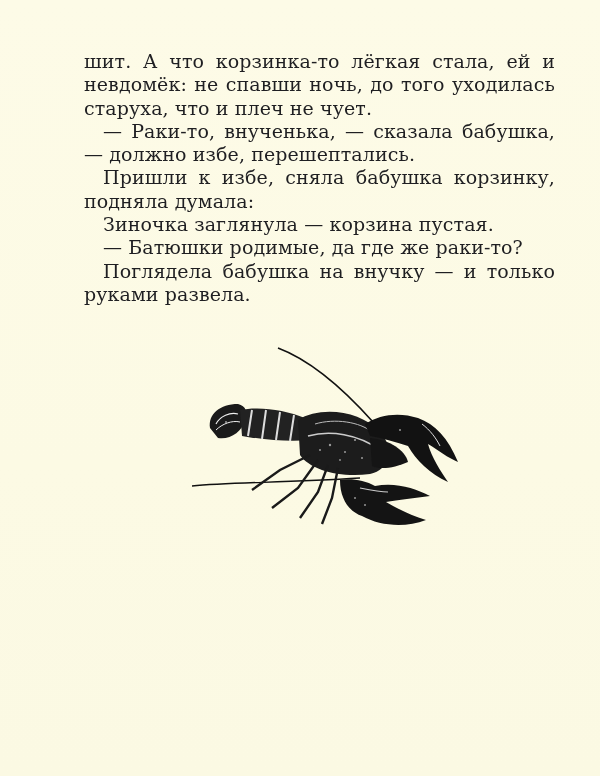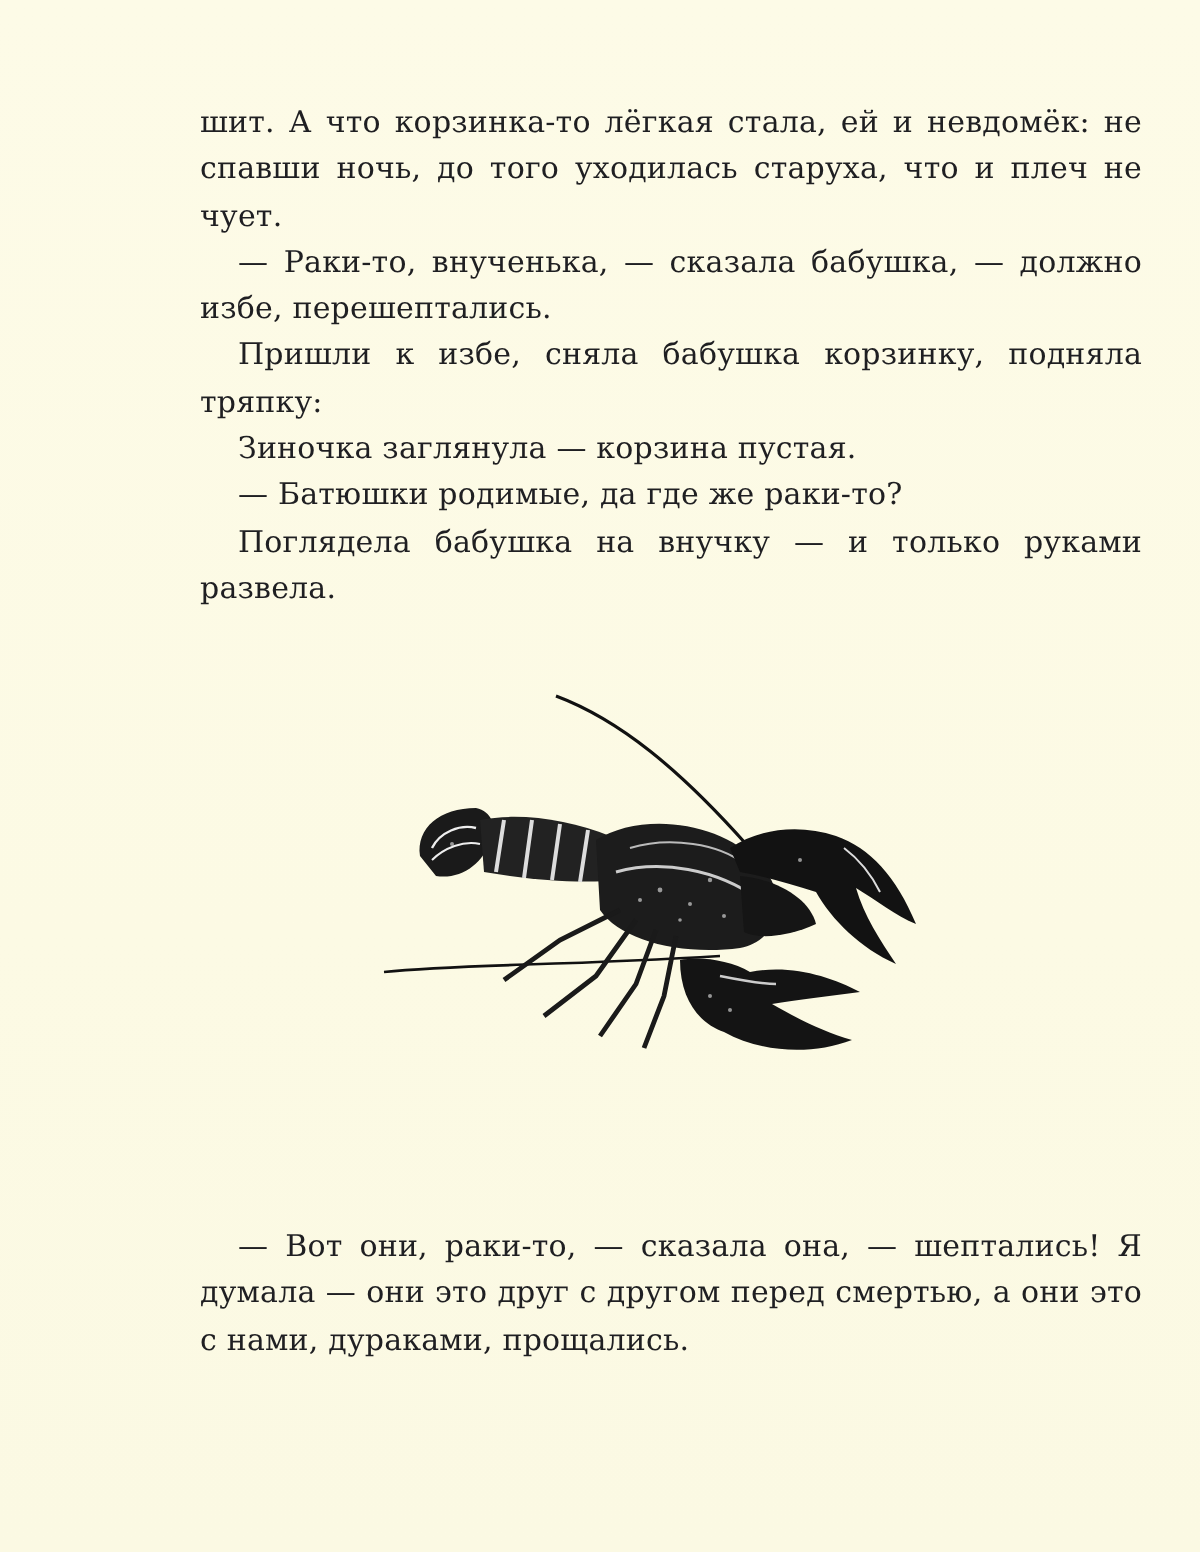--- a/index.html
+++ b/index.html
@@ -8,41 +8,41 @@
     background:#fcfbe6;
     font-family: "DejaVu Serif", "Liberation Serif", serif;
     color:#1f1f22;
     position:relative;
   }
   .page {
     position:absolute; left:0; top:0; width:600px; height:776px;
     background: linear-gradient(180deg, #fdfbe7 0%, #fcfae4 60%, #fbf9e3 100%);
   }
   .text-block {
-    position:absolute; left:100px; width:471px;
-    font-size:15px; line-height:23.3px;
+    position:absolute; left:84px; width:471px;
+    font-size:19px; line-height:23.3px;
     letter-spacing:0.1px;
   }
   .text-block.top { top:50px; }
   .text-block.bottom { top:612px; }
   .para { margin:0; text-align:justify; text-align-last:left; hyphens:manual; }
   .para.indent { text-indent:19px; }
   .illustration {
     position:absolute; left:190px; top:340px; width:290px; height:200px;
   }
 </style>
 </head>
 <body>
 
 <div class="page">
 
   <div class="text-block top">
     <p class="para">шит. А что корзинка-то лёгкая стала, ей и невдомёк: не спавши ночь, до того уходилась старуха, что и плеч не чует.</p>
     <p class="para indent">— Раки-то, внученька, — сказала бабушка, — должно избе, перешептались.</p>
-    <p class="para indent">Пришли к избе, сняла бабушка корзинку, подняла тряпку:</p>
+    <p class="para indent">Пришли к избе, сняла бабушка корзинку, подняла думала:</p>
     <p class="para indent">Зиночка заглянула — корзина пустая.</p>
     <p class="para indent">— Батюшки родимые, да где же раки-то?</p>
     <p class="para indent">Поглядела бабушка на внучку — и только руками развела.</p>
   </div>
 
   <div class="illustration">
     <svg width="290" height="200" viewBox="0 0 290 200">
 
       <path d="M88 8 C 120 20, 150 45, 183 82" stroke="#111" stroke-width="1.6" fill="none"></path>
       <path d="M2 146 C 40 142, 90 143, 170 138" stroke="#111" stroke-width="1.3" fill="none"></path>
@@ -79,17 +79,14 @@
         <circle cx="130" cy="110" r="1"></circle>
           <circle cx="172" cy="118" r="1"></circle>
         <circle cx="210" cy="90" r="1"></circle>
           <circle cx="175" cy="165" r="1"></circle>
         <circle cx="165" cy="158" r="1"></circle>
           <circle cx="36" cy="82" r="1"></circle>
       </g>
     </svg>
   </div>
 
-  <div class="text-block bottom">
-    <p class="para indent">— Вот они, раки-то, — сказала она, — шептались! Я думала — они это друг с другом перед смертью, а они это с нами, дураками, прощались.</p>
-  </div>
 
 </div>
 
 </body></html>

